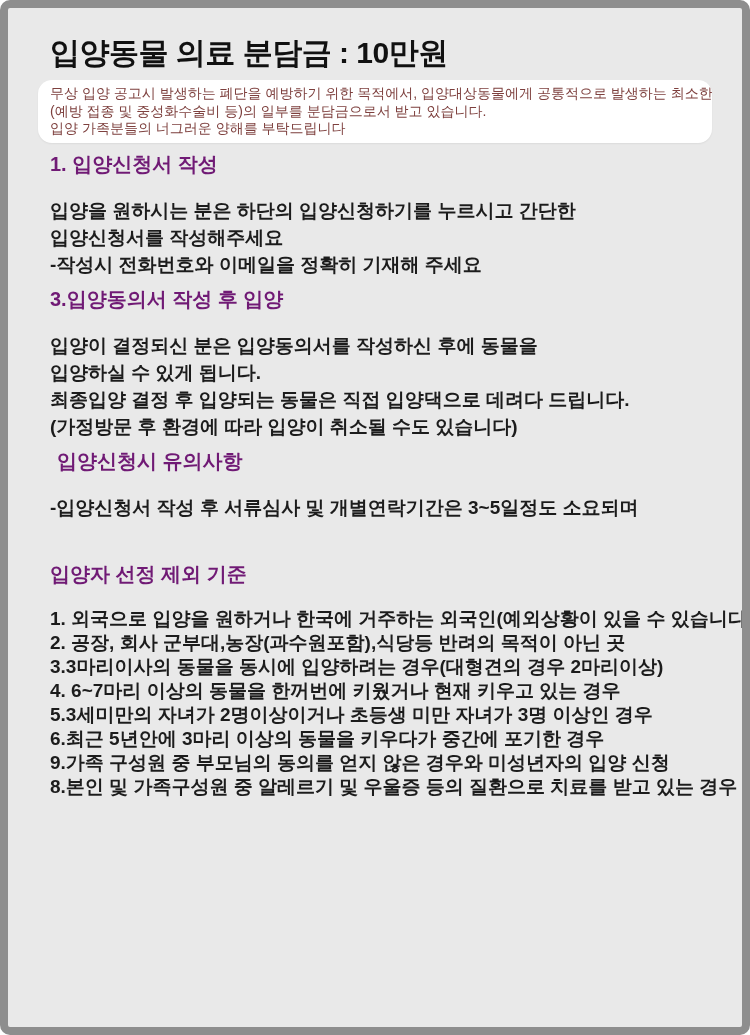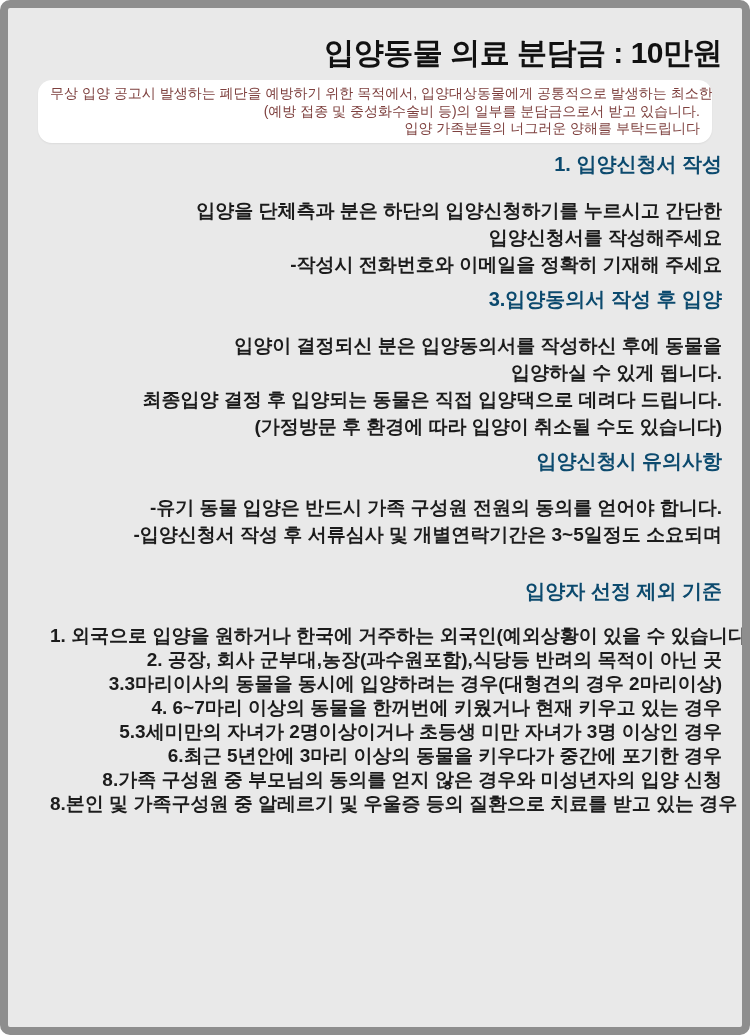--- a/index.html
+++ b/index.html
@@ -14,21 +14,20 @@
     height: 1035px;
     box-sizing: border-box;
     border: 8px solid #8e8e8e;
     border-radius: 10px;
     background: #e9e9e9;
     overflow: hidden;
   }
   .content {
     box-sizing: border-box;
     padding: 0 20px 0 42px;
-    text-align: right;
   }
   .page-title {
     margin: 26px 0 0 0;
     font-size: 30px;
     line-height: 38px;
     font-weight: 800;
     letter-spacing: -0.5px;
     color: #111111;
     white-space: nowrap;
   }
@@ -47,25 +46,25 @@
     line-height: 17.5px;
     font-weight: 500;
     color: #7e403e;
     white-space: nowrap;
   }
   .sec-heading {
     margin: 8px 0 0 0;
     font-size: 20px;
     line-height: 26px;
     font-weight: 700;
-    color: #0c4a6e;
+    color: #701a75;
     white-space: nowrap;
   }
   .sec-heading.indent { padding-left: 7px; }
-  .sec-heading.gap-large { margin-top: 30px; }
+  .sec-heading.gap-large { margin-top: 40px; }
   .sec-body { margin: 20px 0 0 0; }
   .sec-body div {
     font-size: 19px;
     line-height: 27px;
     font-weight: 700;
     color: #1c1c1c;
     white-space: nowrap;
   }
   .sec-body.tight div { line-height: 24px; }
 </style>
@@ -79,21 +78,21 @@
 
     <div class="notice-box">
         <div>무상 입양 공고시 발생하는 폐단을 예방하기 위한 목적에서, 입양대상동물에게 공통적으로 발생하는 최소한의 비용</div>
         <div>(예방 접종 및 중성화수술비 등)의 일부를 분담금으로서 받고 있습니다.</div>
         <div>입양 가족분들의 너그러운 양해를 부탁드립니다</div>
       </div>
 
     <section>
       <h2 class="sec-heading">1. 입양신청서 작성</h2>
       <div class="sec-body">
-          <div>입양을 단체측과 분은 하단의 입양신청하기를 누르시고 간단한</div>
+          <div>입양을 원하시는 분은 하단의 입양신청하기를 누르시고 간단한</div>
           <div>입양신청서를 작성해주세요</div>
           <div>-작성시 전화번호와 이메일을 정확히 기재해 주세요</div>
         </div>
     </section>
 
     <section>
     </section>
 
     <section>
       <h2 class="sec-heading">3.입양동의서 작성 후 입양</h2>
@@ -101,33 +100,32 @@
           <div>입양이 결정되신 분은 입양동의서를 작성하신 후에 동물을</div>
           <div>입양하실 수 있게 됩니다.</div>
           <div>최종입양 결정 후 입양되는 동물은 직접 입양댁으로 데려다 드립니다.</div>
           <div>(가정방문 후 환경에 따라 입양이 취소될 수도 있습니다)</div>
         </div>
     </section>
 
     <section>
       <h2 class="sec-heading indent">입양신청시 유의사항</h2>
       <div class="sec-body">
-          <div>-유기 동물 입양은 반드시 가족 구성원 전원의 동의를 얻어야 합니다.</div>
           <div>-입양신청서 작성 후 서류심사 및 개별연락기간은 3~5일정도 소요되며</div>
         </div>
     </section>
 
     <section>
       <h2 class="sec-heading gap-large">입양자 선정 제외 기준</h2>
       <div class="sec-body tight">
           <div>1. 외국으로 입양을 원하거나 한국에 거주하는 외국인(예외상황이 있을 수 있습니다)</div>
           <div>2. 공장, 회사 군부대,농장(과수원포함),식당등 반려의 목적이 아닌 곳</div>
           <div>3.3마리이사의 동물을 동시에 입양하려는 경우(대형견의 경우 2마리이상)</div>
           <div>4. 6~7마리 이상의 동물을 한꺼번에 키웠거나 현재 키우고 있는 경우</div>
           <div>5.3세미만의 자녀가 2명이상이거나 초등생 미만 자녀가 3명 이상인 경우</div>
           <div>6.최근 5년안에 3마리 이상의 동물을 키우다가 중간에 포기한 경우</div>
-          <div>8.가족 구성원 중 부모님의 동의를 얻지 않은 경우와 미성년자의 입양 신청</div>
+          <div>9.가족 구성원 중 부모님의 동의를 얻지 않은 경우와 미성년자의 입양 신청</div>
           <div>8.본인 및 가족구성원 중 알레르기 및 우울증 등의 질환으로 치료를 받고 있는 경우</div>
         </div>
     </section>
 
   </div>
 </div>
 
 </body></html>

